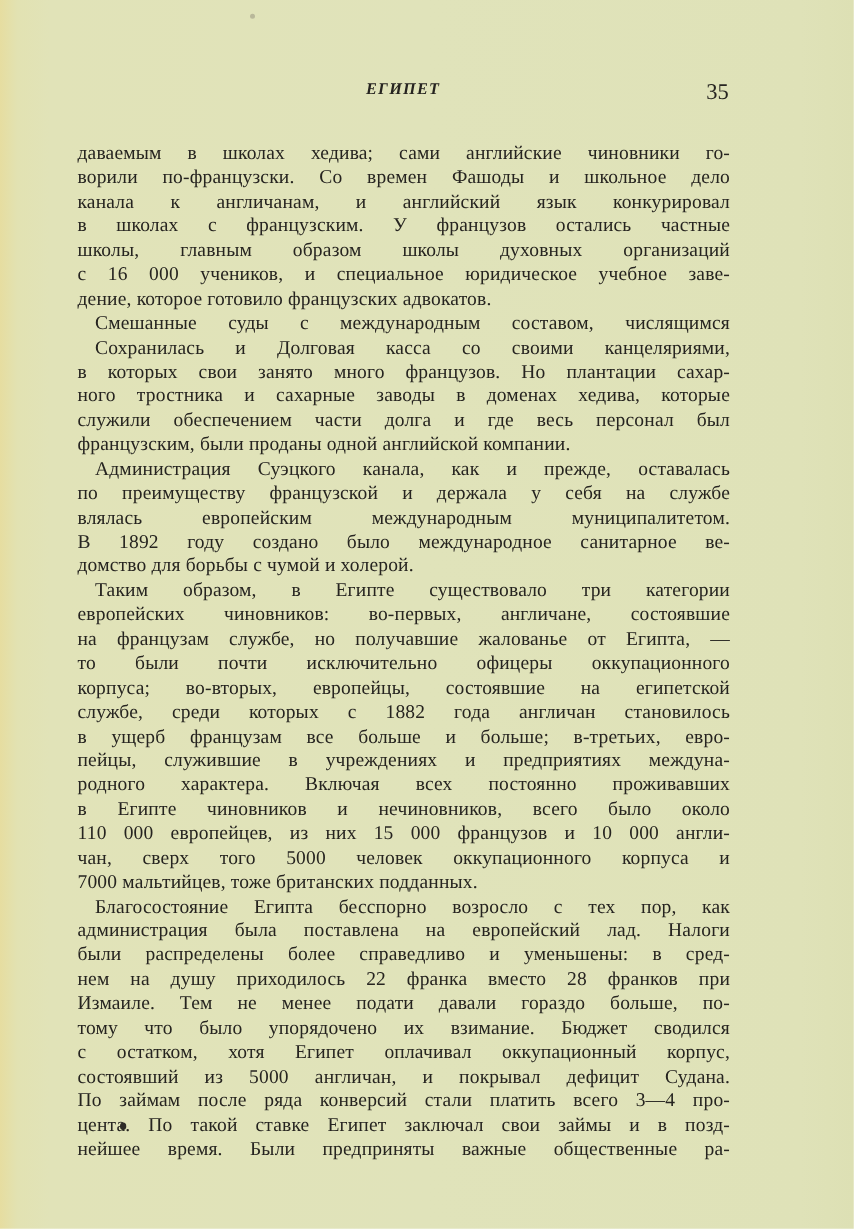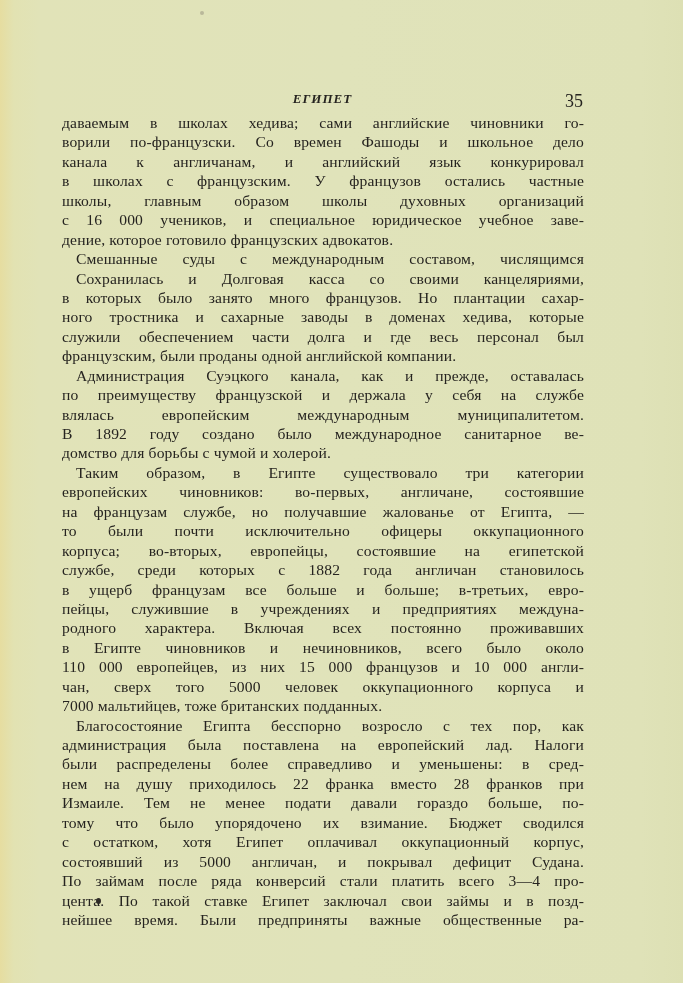--- a/index.html
+++ b/index.html
@@ -33,21 +33,20 @@
     width: 5px; height: 6px;
     border-radius: 50%;
     background: #2e2b26;
   }
   .running-head {
     position: absolute;
     left: 62px;
     top: 63px;
     width: 521px;
     height: 20px;
-    margin-top: 28px;
   }
   .running-title {
     position: absolute;
     left: 0; right: 0;
     text-align: center;
     font-style: italic;
     font-weight: bold;
     font-size: 13px;
     letter-spacing: 1px;
   }
@@ -94,21 +93,21 @@
   <div class="body-text" id="body-text">
       <div class="line">даваемым в школах хедива; сами английские чиновники го-</div>
       <div class="line">ворили по-французски. Со времен Фашоды и школьное дело</div>
       <div class="line">канала к англичанам, и английский язык конкурировал</div>
       <div class="line">в школах с французским. У французов остались частные</div>
       <div class="line">школы, главным образом школы духовных организаций</div>
       <div class="line">с 16 000 учеников, и специальное юридическое учебное заве-</div>
       <div class="line last">дение, которое готовило французских адвокатов.</div>
       <div class="line indent">Смешанные суды с международным составом, числящимся</div>
       <div class="line indent">Сохранилась и Долговая касса со своими канцеляриями,</div>
-      <div class="line">в которых было занято много французов. Но плантации сахар-</div>
+      <div class="line">в которых свои занято много французов. Но плантации сахар-</div>
       <div class="line">ного тростника и сахарные заводы в доменах хедива, которые</div>
       <div class="line">служили обеспечением части долга и где весь персонал был</div>
       <div class="line last">французским, были проданы одной английской компании.</div>
       <div class="line indent">Администрация Суэцкого канала, как и прежде, оставалась</div>
       <div class="line">по преимуществу французской и держала у себя на службе</div>
       <div class="line">влялась европейским международным муниципалитетом.</div>
       <div class="line">В 1892 году создано было международное санитарное ве-</div>
       <div class="line last">домство для борьбы с чумой и холерой.</div>
       <div class="line indent">Таким образом, в Египте существовало три категории</div>
       <div class="line">европейских чиновников: во-первых, англичане, состоявшие</div>

